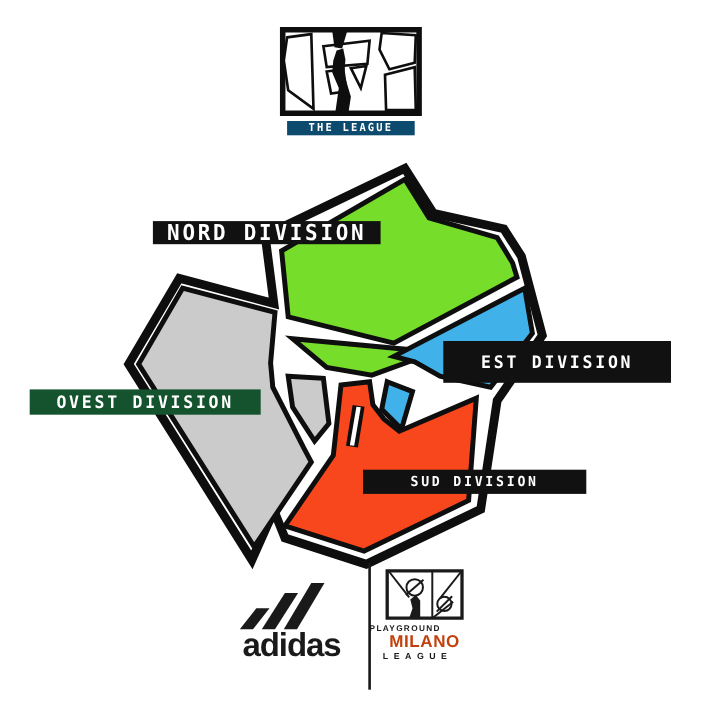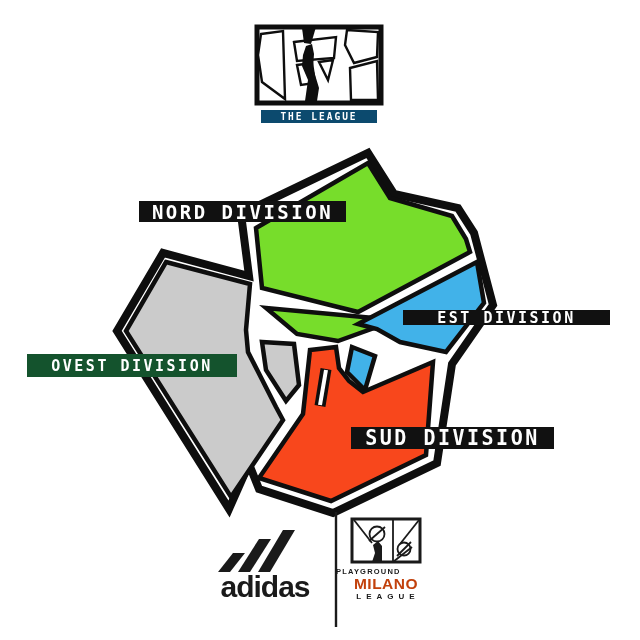--- a/index.html
+++ b/index.html
@@ -10,33 +10,33 @@
 
   
   .bar{position:absolute;background:#111111;color:#ffffff;
        font-family:"DejaVu Sans Mono", monospace;font-weight:bold;
        display:flex;align-items:center;justify-content:center;
        white-space:nowrap;}
   .bar span{transform:scaleY(1.05);}
   .league-title{left:261px;top:110px;width:116px;height:13px;
        font-size:9.5px;letter-spacing:2px;}
   .bar-nord {left:139px;top:201px;width:207px;height:21px;font-size:19px;letter-spacing:2.5px;}
-  .bar-est  {left:403px;top:310px;width:207px;height:15px;font-size:15px;letter-spacing:2.5px;}
+  .bar-est  {left:403px;top:310px;width:207px;height:38px;font-size:15px;letter-spacing:2.5px;}
   .bar-ovest{left:27px; top:354px;width:210px;height:23px;font-size:15px;letter-spacing:2.5px;}
-  .bar-sud  {left:330px;top:427px;width:203px;height:22px;font-size:20px;letter-spacing:2.5px;margin-left:21px;}
+  .bar-sud  {left:330px;top:427px;width:203px;height:22px;font-size:12px;letter-spacing:2.5px;}
 
   
   .adidas-word{position:absolute;left:200px;top:573px;width:130px;height:30px;
        text-align:center;font-weight:bold;font-size:30px;color:#1a1a1a;
        letter-spacing:-1px;line-height:28px;}
   .pg-line1{position:absolute;left:336px;top:567px;width:80px;text-align:left;
        font-size:7.5px;font-weight:bold;letter-spacing:1.2px;color:#1a1a1a;}
   .pg-line2{position:absolute;left:346px;top:575px;width:80px;text-align:center;
        font-size:15.5px;font-weight:bold;letter-spacing:0.5px;color:#c2410c;}
-  .pg-line3{position:absolute;left:348px;top:592px;width:80px;text-align:center;
+  .pg-line3{position:absolute;left:348px;top:592px;width:80px;text-align:left;
        font-size:8px;font-weight:bold;letter-spacing:5px;color:#1a1a1a;}
 </style>
 </head>
 <body>
 
 <div class="page">
 
   <svg id="art" viewBox="0 0 640 640" xmlns="http://www.w3.org/2000/svg">
       <polygon points="368,153 394,194 458,208 474,233 493,305 452,364 437,463 333,513 259,489 249,464 229,509 117,331 163,253 249,276 241,214" fill="none" stroke="#0E0E0E" stroke-width="8" stroke-miterlimit="10" stroke-linecap="butt"></polygon>
       <polygon points="368,163 390,198 452,216 466,239 470,252 358,312 262,288 256,228" fill="#77DD2B" stroke="#0E0E0E" stroke-width="4.5" stroke-miterlimit="10" stroke-linecap="butt"></polygon>

